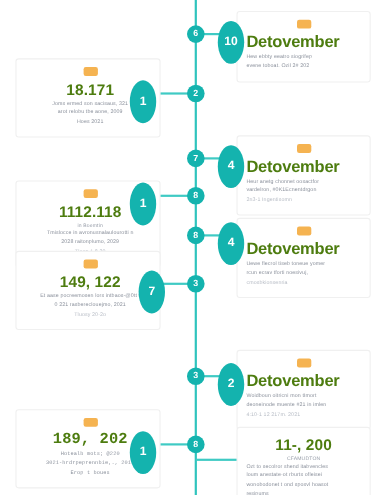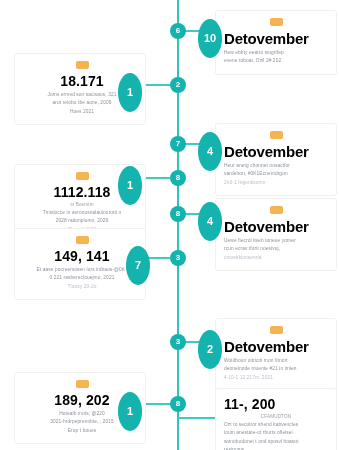--- a/index.html
+++ b/index.html
@@ -69,21 +69,21 @@
     width: 13px; height: 8px;
     border-radius: 2px;
     background: #f5b351;
     margin: 0 auto 4px auto;
   }
   .card-right .tag { margin: 0 auto 4px auto; }
 
   .headline {
     font-size: 14px;
     font-weight: bold;
-    color: #000000;
+    color: #4d7c0f;
     letter-spacing: 0.1px;
     margin-bottom: 2px;
     white-space: nowrap;
   }
   .headline.title {
     font-size: 15px;
     letter-spacing: -0.2px;
   }
   .subhead {
     font-size: 4.6px;
@@ -175,21 +175,21 @@
       <div class="dim">cmosbkionsenria</div>
     </div>
   </div>
 
   <div class="connector" style="left:140px; top:257px; width:40px;"></div>
   <div class="node big" style="left:126px; top:246px;">7</div>
   <div class="node small" style="left:170px; top:250px;">3</div>
 
   <div class="card card-left" style="left:14px; top:228px;">
     <span class="tag"></span>
-    <div class="headline">149, 141</div>
+    <div class="headline">149, 122</div>
     <div class="body">
       <div>Et aase pocreemosen lors intbaos-@0tt t</div>
       <div>0 221 rasbereclouejmo, 2021</div>
       <div class="dim">Tluosy 20-2o</div>
     </div>
   </div>
 
   <div class="connector" style="left:178px; top:341px; width:26px;"></div>
   <div class="node small" style="left:170px; top:334px;">3</div>
   <div class="node big" style="left:198px; top:330px;">2</div>
@@ -201,34 +201,34 @@
       <div>Woidboun oitricni mon tImort</div>
       <div>deoneinode muente #21 in imlen</div>
       <div class="dim">4:10-1 12 217m. 2021</div>
     </div>
   </div>
 
   <div class="connector" style="left:132px; top:403px; width:48px;"></div>
   <div class="node big" style="left:118px; top:392px;">1</div>
   <div class="node small" style="left:170px; top:396px;">8</div>
 
-  <div class="card card-left" style="left:14px; top:372px;">
+  <div class="card card-left" style="left:14px; top:372px;font-family:Liberation Mono, monospace;">
     <span class="tag"></span>
     <div class="headline">189, 202</div>
     <div class="body">
       <div>Hotealb mots; @220</div>
       <div>3021-hrdrpeprennbie,., 2015</div>
       <div>Erop t boues</div>
     </div>
   </div>
 
   <div class="connector" style="left:178px; top:417px; width:42px;"></div>
 
   <div class="card card-right" style="left:215px; top:388px;">
-    <div class="headline centered" style="">11-, 200</div>
+    <div class="headline centered" style="text-align:center;">11-, 200</div>
     <div class="subhead" style="text-align:center;">CFAMUDTON</div>
     <div class="body">
       <div>Ozt to secolror shend itabvencles</div>
       <div>loum anestate-ot rburts ofleisei</div>
       <div>wonobodonet t ond sposvl hoasot</div>
       <div>resipums</div>
     </div>
   </div>
 
 </div>

